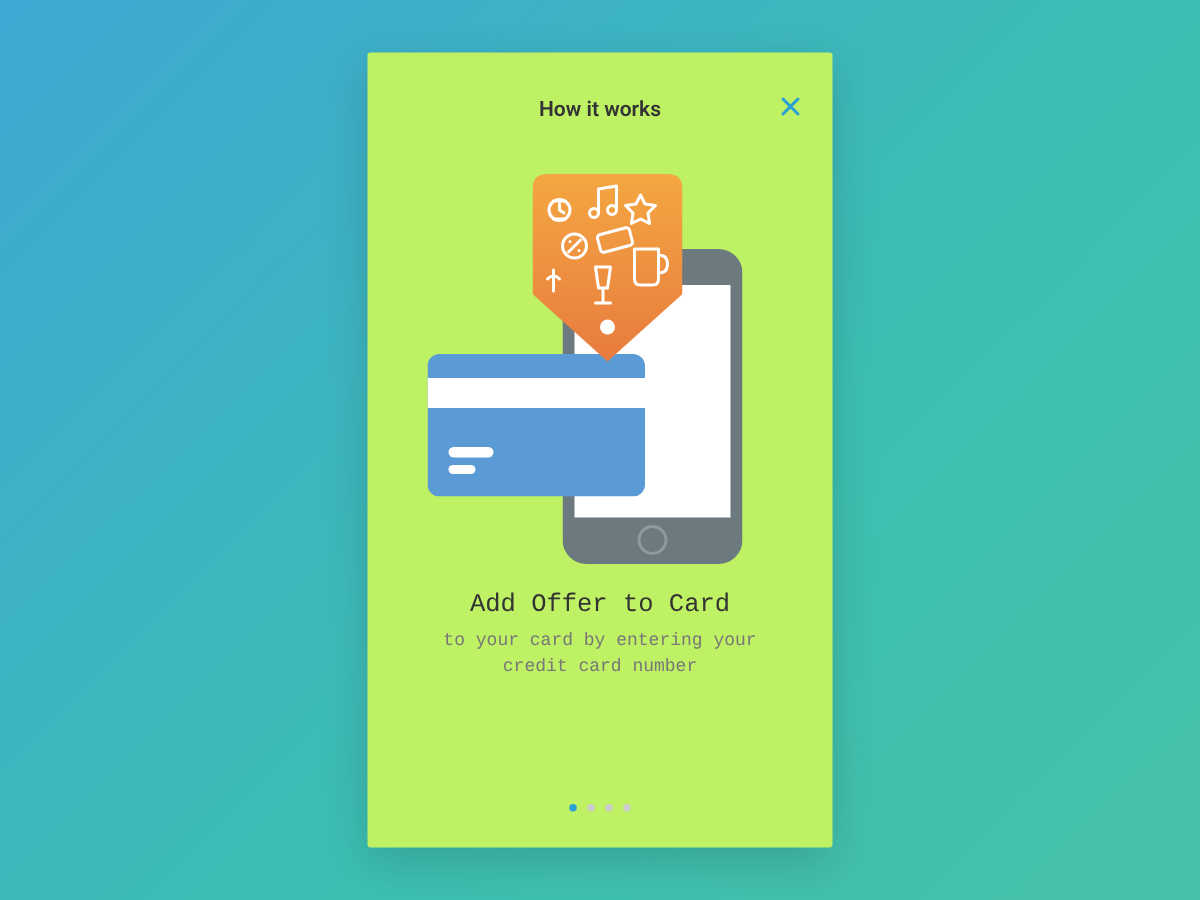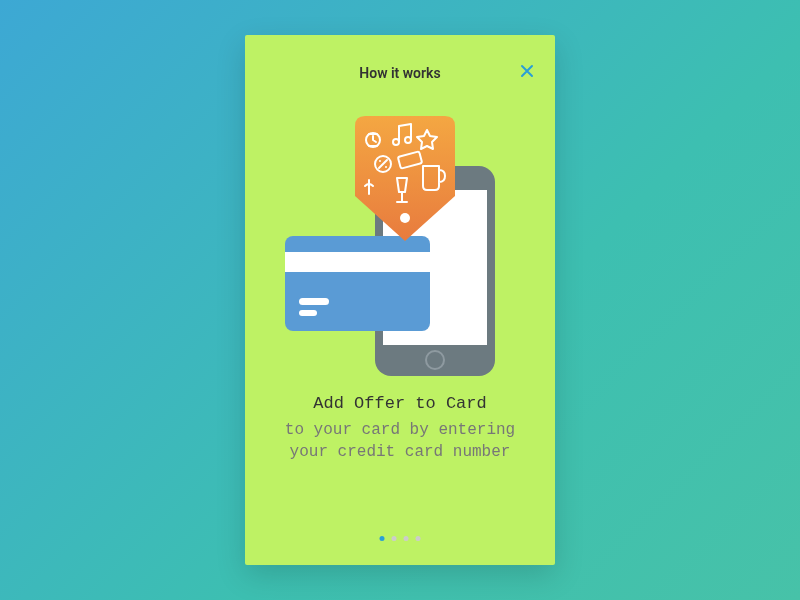--- a/index.html
+++ b/index.html
@@ -79,21 +79,21 @@
       padding: 0 30px;
       font-family: Liberation Mono, monospace;
     }
     .step-title {
       font-size: 17px;
       color: #333;
       font-weight: 400;
       margin-bottom: 6px;
     }
     .step-desc {
-      font-size: 16px;
+      font-size: 12px;
       color: #777;
       line-height: 1.4;
     }
     .dots {
       position: absolute;
       bottom: 24px;
       left: 50%;
       transform: translateX(-50%);
       display: flex;
       gap: 7px;

